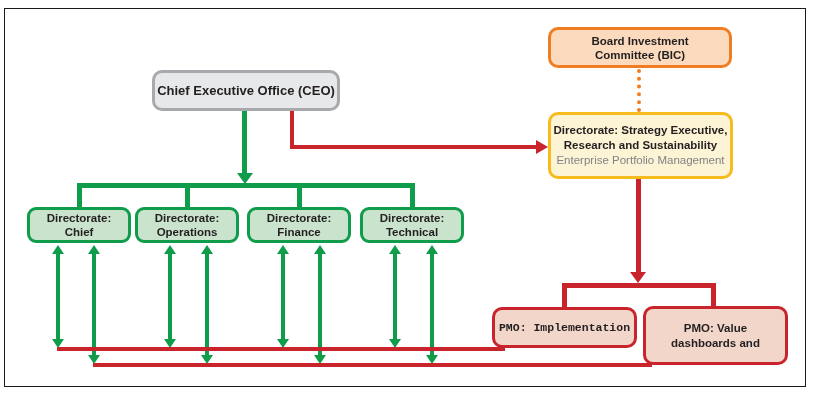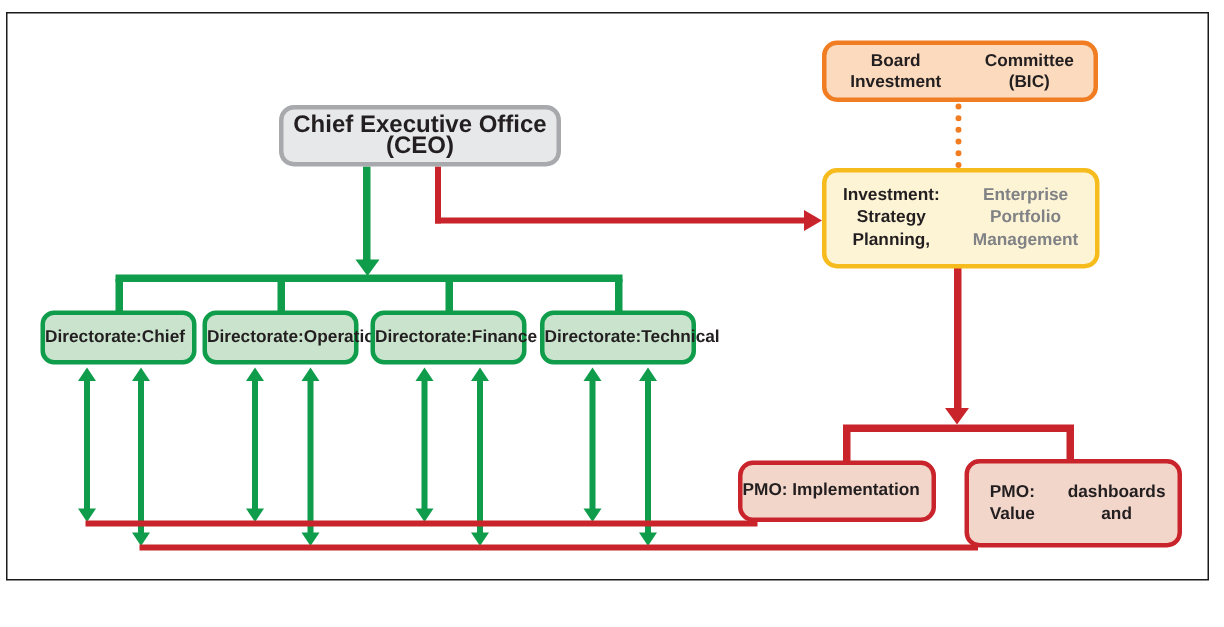--- a/index.html
+++ b/index.html
@@ -1,23 +1,23 @@
 <!DOCTYPE html>
 <html style="--green: #0f9c4b; --green-fill: #c9e3cd; --red: #c9242b; --red-fill: #f3d6ca; --orange: #f07d22; --orange-fill: #fbdabd; --gold: #f6bb1d; --gold-fill: #fdf3d5; --gray-border: #a7a9ac; --gray-fill: #e7e8e9; --text-dark: #231f20; --text-gray: #808285; --caption-green: #2fa14c;"><head>
 <meta charset="utf-8">
 <style>
   html,body{margin:0;padding:0;background:#ffffff;font-family:"Liberation Sans",sans-serif;}
   .stage{position:relative;width:816px;height:418px;background:#ffffff;overflow:hidden;}
   .frame{position:absolute;left:4px;top:8px;width:800px;height:377px;border:1.5px solid #1a1a1a;background:#ffffff;}
-  .node{position:absolute;display:flex;flex-direction:row;justify-content:flex-start;align-items:center;
+  .node{position:absolute;display:flex;flex-direction:column;justify-content:center;align-items:center;
         text-align:center;font-weight:bold;color:var(--text-dark);font-size:11.5px;line-height:14px;z-index:2;box-sizing:border-box;}
-  .ceo{border:3px solid var(--gray-border);background:var(--gray-fill);border-radius:10px;font-size:16px;margin-left:34px;}
+  .ceo{border:3px solid var(--gray-border);background:var(--gray-fill);border-radius:10px;font-size:13px;}
   .bic{border:3px solid var(--orange);background:var(--orange-fill);border-radius:10px;}
   .strategy{border:3.5px solid var(--gold);background:var(--gold-fill);border-radius:10px;line-height:15px;}
-  .strategy .sub{font-weight:bold;color:var(--text-gray);}
+  .strategy .sub{font-weight:normal;color:var(--text-gray);}
   .green-box{border:3px solid var(--green);background:var(--green-fill);border-radius:9px;}
   .pmo{border:3px solid var(--red);background:var(--red-fill);border-radius:10px;line-height:15px;}
   .hline,.vline{position:absolute;z-index:1;}
   .green-l{background:var(--green);}
   .red-l{background:var(--red);}
   .ah{position:absolute;width:0;height:0;z-index:1;}
   .ah-up-g{border-left:6px solid transparent;border-right:6px solid transparent;border-bottom:9px solid var(--green);}
   .ah-dn-g{border-left:6px solid transparent;border-right:6px solid transparent;border-top:9px solid var(--green);}
   .ah-dn-g-big{border-left:8px solid transparent;border-right:8px solid transparent;border-top:11px solid var(--green);}
   .ah-dn-r{border-left:8px solid transparent;border-right:8px solid transparent;border-top:11px solid var(--red);}
@@ -90,42 +90,43 @@
   <div class="node ceo" style="left:152px;top:70px;width:188px;height:41px;">
     <span>Chief Executive Office (CEO)</span>
   </div>
 
   <div class="node bic" style="left:548px;top:27px;width:184px;height:41px;">
     <span>Board Investment</span>
     <span>Committee (BIC)</span>
   </div>
 
   <div class="node strategy" style="left:548px;top:112px;width:185px;height:67px;">
-    <span>Investment: Strategy Planning,</span>
+    <span>Directorate: Strategy Executive,</span>
+    <span>Research and Sustainability</span>
     <span class="sub">Enterprise Portfolio Management</span>
   </div>
 
   <div class="node green-box" style="left:27px;top:207px;width:104px;height:36px;">
     <span>Directorate:</span>
     <span>Chief</span>
   </div>
   <div class="node green-box" style="left:135px;top:207px;width:104px;height:36px;">
     <span>Directorate:</span>
     <span>Operations</span>
   </div>
   <div class="node green-box" style="left:247px;top:207px;width:104px;height:36px;">
     <span>Directorate:</span>
     <span>Finance</span>
   </div>
   <div class="node green-box" style="left:360px;top:207px;width:104px;height:36px;">
     <span>Directorate:</span>
     <span>Technical</span>
   </div>
 
-  <div class="node pmo" style="left:492px;top:307px;width:132px;height:41px;">
+  <div class="node pmo" style="left:492px;top:307px;width:145px;height:41px;font-family:Liberation Mono, monospace;">
     <span>PMO: Implementation</span>
   </div>
   <div class="node pmo" style="left:643px;top:306px;width:145px;height:59px;">
     <span>PMO: Value</span>
     <span>dashboards and</span>
   </div>
 
 </div>
 
 </body></html>

